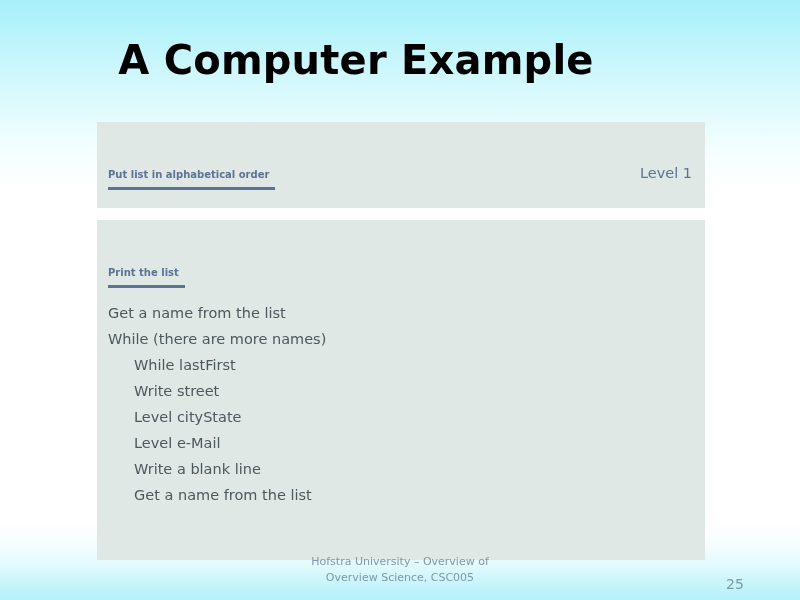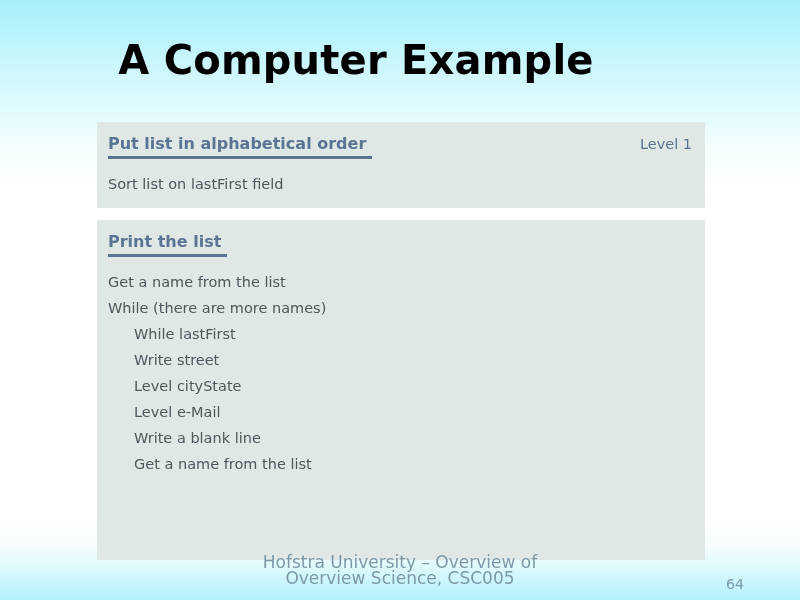--- a/index.html
+++ b/index.html
@@ -68,28 +68,29 @@
   
   .box-head {
     display: flex;
     align-items: baseline;
     justify-content: space-between;
     width: 100%;
   }
   .box-head-title {
     font-family: "DejaVu Sans", sans-serif;
     font-weight: bold;
-    font-size: 16px;
+    font-size: 10px;
     line-height: 20px;
     color: #5b7494;
     border-bottom: 3px solid #5b7494;
     padding-bottom: 2px;
     padding-right: 6px;
     display: inline-block;
     white-space: nowrap;
+    margin-top: 31px;
   }
   .box-head-level {
     font-family: "DejaVu Sans", sans-serif;
     font-weight: normal;
     font-size: 14.5px;
     line-height: 20px;
     color: #5b7494;
     white-space: nowrap;
     padding-right: 2px;
   }
@@ -116,21 +117,21 @@
   }
 
   
   .footer {
     position: absolute;
     left: 0;
     top: 554px;
     width: 800px;
     text-align: center;
     font-family: "DejaVu Sans", sans-serif;
-    font-size: 17px;
+    font-size: 11px;
     line-height: 16px;
     color: #7d99a8;
   }
   .footer-line { display: block; }
   .page-number {
     position: absolute;
     top: 575px;
     left: 700px;
     width: 70px;
     text-align: center;
@@ -145,23 +146,20 @@
 
 <div class="slide">
 
   <div class="slide-title">A Computer Example</div>
 
   <div class="box box-1">
     <div class="box-head">
       <span class="box-head-title">Put list in alphabetical order</span>
       <span class="box-head-level">Level 1</span>
     </div>
-    <div class="box-body">
-      <span class="line">Sort list on lastFirst field</span>
-    </div>
   </div>
 
   <div class="box box-2">
     <div class="box-head">
       <span class="box-head-title">Print the list</span>
       <span class="box-head-level"></span>
     </div>
     <div class="box-body">
       <span class="line">Get a name from the list</span>
       <span class="line">While (there are more names)</span>
@@ -172,15 +170,15 @@
       <span class="line indent-1">Write a blank line</span>
       <span class="line indent-1">Get a name from the list</span>
     </div>
   </div>
 
   <div class="footer">
     <span class="footer-line">Hofstra University – Overview of</span>
     <span class="footer-line">Overview Science, CSC005</span>
   </div>
 
-  <div class="page-number">64</div>
+  <div class="page-number">25</div>
 
 </div>
 
 </body></html>

